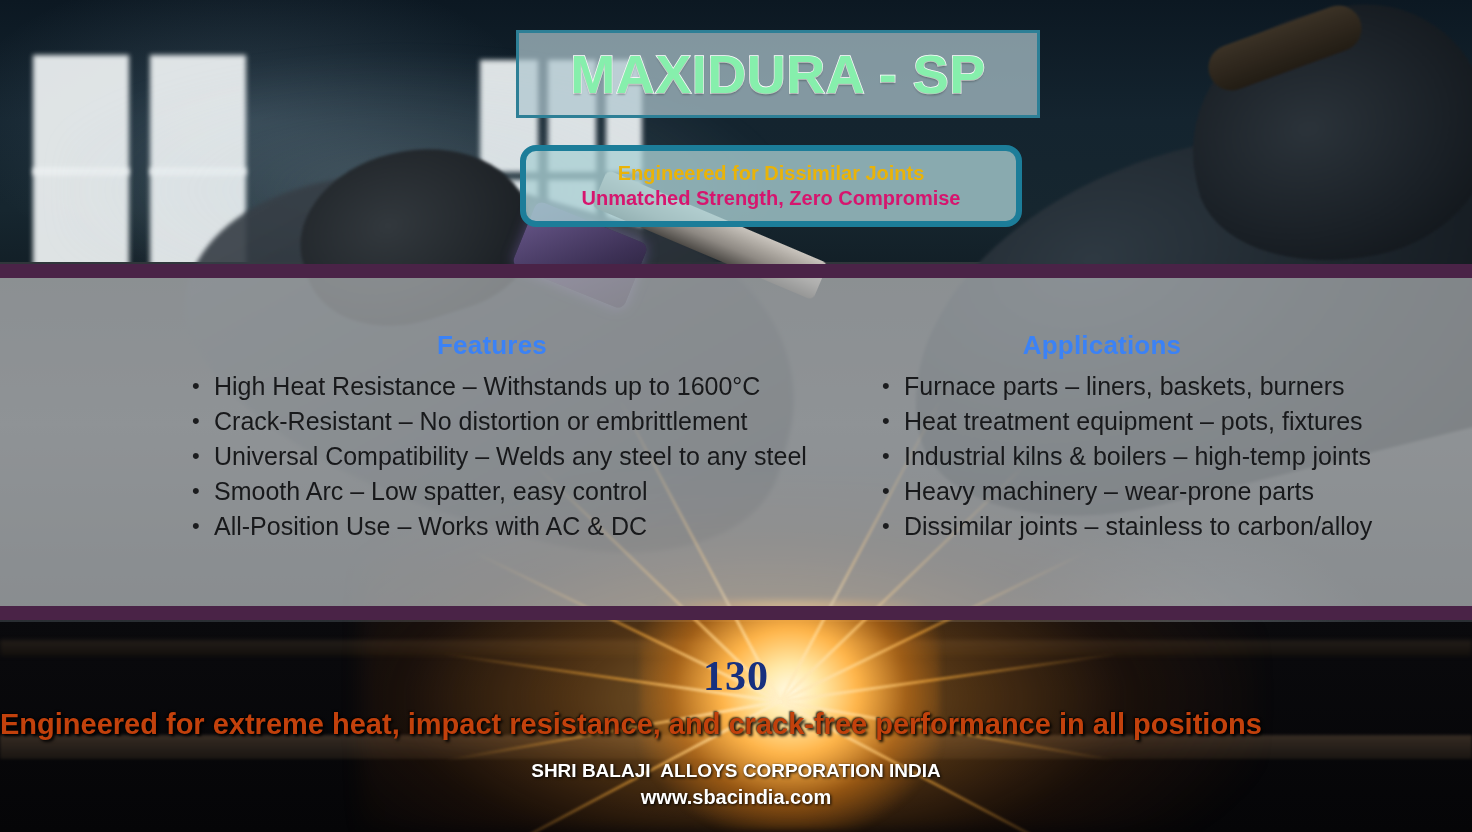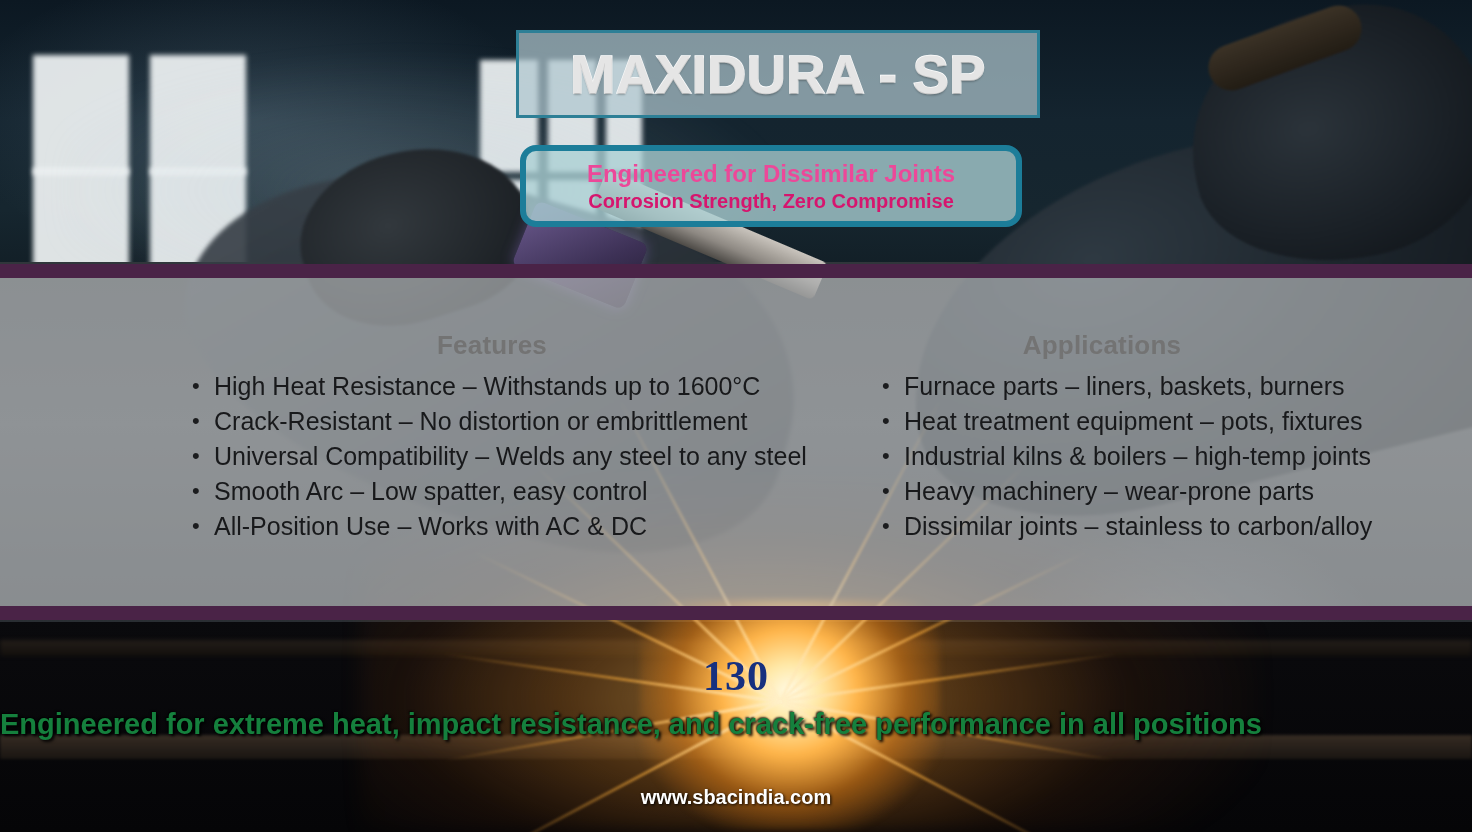--- a/index.html
+++ b/index.html
@@ -156,54 +156,54 @@
   .title-box {
     position:absolute; left:516px; top:30px; width:524px; height:88px;
     background:rgba(174,198,206,.72);
     border:3px solid #2d7f96;
     z-index:8;
     display:flex; align-items:center; justify-content:center;
   }
   .title-text {
     font-family:"Liberation Sans", sans-serif;
     font-size:54px; font-weight:bold;
-    color:#e5e5e5;
+    color:#86efac;
     letter-spacing:.5px;
     -webkit-text-stroke:1.6px #ffffff;
     paint-order:stroke fill;
     text-shadow:0 2px 2px rgba(0,0,0,.25);
     white-space:nowrap;
   }
 
   
   .subtitle-box {
     position:absolute; left:520px; top:145px; width:502px; height:82px;
     background:rgba(170,208,212,.78);
     border:6px solid #1c7d99;
     border-radius:16px;
     z-index:8;
     display:flex; flex-direction:column;
     align-items:center; justify-content:center;
   }
   .sub-line1 {
-    font-size:24px; font-weight:bold; color:#ec4899;
+    font-size:20px; font-weight:bold; color:#eab308;
     line-height:1.25; white-space:nowrap;
   }
   .sub-line2 {
     font-size:20px; font-weight:bold; color:#d6156e;
     line-height:1.25; white-space:nowrap;
   }
 
   
   .col { position:absolute; z-index:7; color:#16181a; }
   .col-features    { left:182px; top:330px; width:700px; }
   .col-applications{ left:872px; top:330px; width:580px; }
 
   .col-head {
-    font-size:26px; font-weight:bold; color:#737373;
+    font-size:26px; font-weight:bold; color:#3b82f6;
     text-align:center; margin-bottom:8px;
     letter-spacing:.2px;
   }
   .col-features .col-head { padding-right:80px; }
   .col-applications .col-head { padding-right:120px; }
 
   ul.list { list-style:none; }
   ul.list li {
     position:relative;
     padding-left:32px;
@@ -224,21 +224,21 @@
     text-align:center;
     font-family:"Liberation Serif", serif;
     font-size:42px; font-weight:bold;
     color:#17307f;
     z-index:7;
     letter-spacing:1px;
   }
   .tagline {
     position:absolute; left:0; top:708px; width:1224px;
     text-align:center;
-    font-size:29px; font-weight:bold; color:#15803d;
+    font-size:29px; font-weight:bold; color:#c2410c;
     z-index:7;
     text-shadow:2px 2px 3px rgba(0,0,0,.95), -1px -1px 2px rgba(0,0,0,.8);
     white-space:nowrap;
   }
   .company {
     position:absolute; left:0; top:760px; width:1472px;
     text-align:center;
     font-size:19px; font-weight:bold; color:#ffffff;
     z-index:7;
     text-shadow:1px 1px 3px rgba(0,0,0,.95);
@@ -303,21 +303,21 @@
   <div class="content-panel"></div>
   <div class="divider top"></div>
   <div class="divider bottom"></div>
 
   <div class="title-box">
     <span class="title-text">MAXIDURA - SP</span>
   </div>
 
   <div class="subtitle-box">
     <span class="sub-line1">Engineered for Dissimilar Joints</span>
-    <span class="sub-line2">Corrosion Strength, Zero Compromise</span>
+    <span class="sub-line2">Unmatched Strength, Zero Compromise</span>
   </div>
 
   <div class="col col-features">
     <div class="col-head">Features</div>
     <ul class="list">
       <li>High Heat Resistance – Withstands up to 1600°C</li>
       <li>Crack-Resistant – No distortion or embrittlement</li>
       <li>Universal Compatibility – Welds any steel to any steel</li>
       <li>Smooth Arc – Low spatter, easy control</li>
       <li>All-Position Use – Works with AC &amp; DC</li>
@@ -330,15 +330,16 @@
       <li>Furnace parts – liners, baskets, burners</li>
       <li>Heat treatment equipment – pots, fixtures</li>
       <li>Industrial kilns &amp; boilers – high-temp joints</li>
       <li>Heavy machinery – wear-prone parts</li>
       <li>Dissimilar joints – stainless to carbon/alloy</li>
     </ul>
   </div>
 
   <div class="number-110">130</div>
   <div class="tagline">Engineered for extreme heat, impact resistance, and crack-free performance in all positions</div>
+  <div class="company">SHRI BALAJI  ALLOYS CORPORATION INDIA</div>
   <div class="website">www.sbacindia.com</div>
 
 </div>
 
 </body></html>

